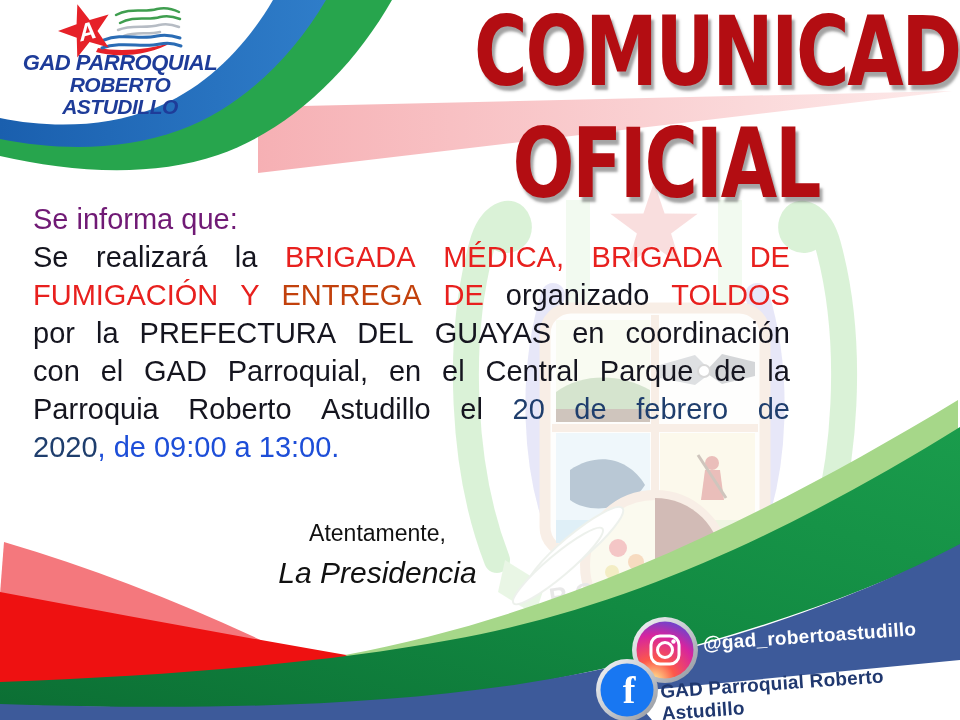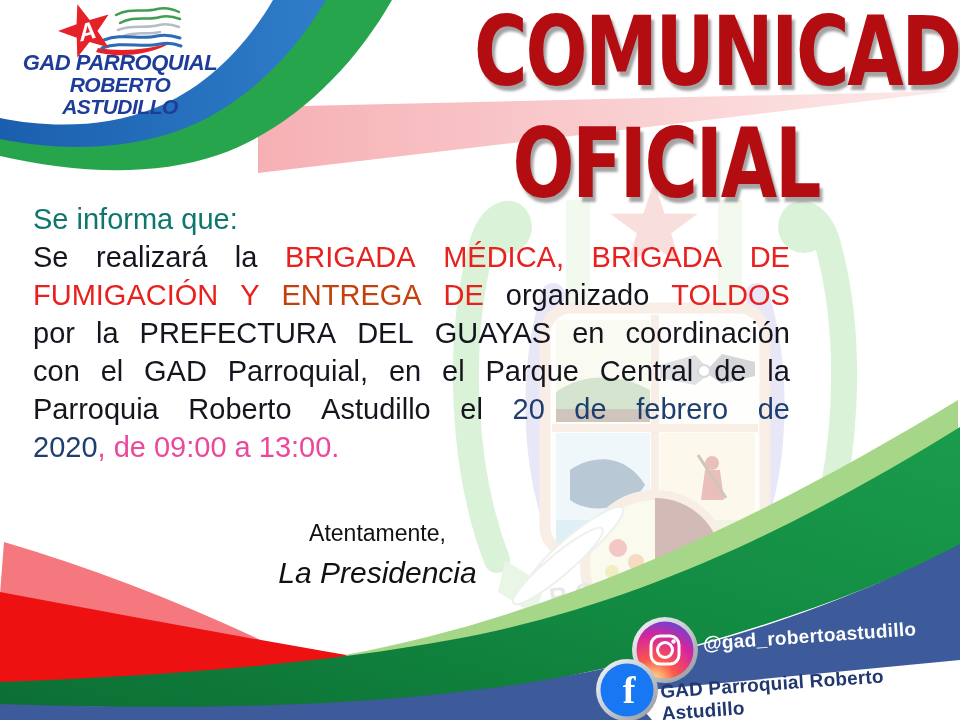--- a/index.html
+++ b/index.html
@@ -156,21 +156,21 @@
     <div class="l1">GAD PARROQUIAL</div>
     <div class="l2">ROBERTO ASTUDILLO</div>
   </div>
 
   <div class="headline">
     <div><span class="hl">COMUNICADO</span></div>
     <div><span class="hl">OFICIAL</span></div>
   </div>
 
   <div class="body-text">
-      <div class="body-line"><span style="white-space: pre; color: #0f766e;">Se informa que:</span></div>
+      <div class="body-line"><span style="white-space: pre; color: #701a75;">Se informa que:</span></div>
       <div class="body-line justify">
         <span style="color: rgb(21, 21, 31);">Se</span>
         <span style="color: rgb(21, 21, 31);">realizará</span>
         <span style="color: rgb(21, 21, 31);">la</span>
         <span style="color: rgb(232, 32, 30);">BRIGADA</span>
         <span style="color: rgb(232, 32, 30);">MÉDICA,</span>
         <span style="color: rgb(232, 32, 30);">BRIGADA</span>
         <span style="color: rgb(232, 32, 30);">DE</span>
       </div>
       <div class="body-line justify">
@@ -190,36 +190,36 @@
         <span style="color: rgb(21, 21, 31);">en</span>
         <span style="color: rgb(21, 21, 31);">coordinación</span>
       </div>
       <div class="body-line justify">
         <span style="color: rgb(21, 21, 31);">con</span>
         <span style="color: rgb(21, 21, 31);">el</span>
         <span style="color: rgb(21, 21, 31);">GAD</span>
         <span style="color: rgb(21, 21, 31);">Parroquial,</span>
         <span style="color: rgb(21, 21, 31);">en</span>
         <span style="color: rgb(21, 21, 31);">el</span>
+        <span style="color: rgb(21, 21, 31);">Central</span>
         <span style="color: rgb(21, 21, 31);">Parque</span>
-        <span style="color: rgb(21, 21, 31);">Central</span>
         <span style="color: rgb(21, 21, 31);">de</span>
         <span style="color: rgb(21, 21, 31);">la</span>
       </div>
       <div class="body-line justify">
         <span style="color: rgb(21, 21, 31);">Parroquia</span>
         <span style="color: rgb(21, 21, 31);">Roberto</span>
         <span style="color: rgb(21, 21, 31);">Astudillo</span>
         <span style="color: rgb(21, 21, 31);">el</span>
         <span style="color: rgb(31, 62, 109);">20</span>
         <span style="color: rgb(31, 62, 109);">de</span>
         <span style="color: rgb(31, 62, 109);">febrero</span>
         <span style="color: rgb(31, 62, 109);">de</span>
       </div>
-      <div class="body-line"><span style="white-space: pre; color: rgb(31, 62, 109);">2020</span><span style="white-space: pre; color: #ec4899;">, de 09:00 a 13:00.</span></div>
+      <div class="body-line"><span style="white-space: pre; color: rgb(31, 62, 109);">2020</span><span style="white-space: pre; color: #1d4ed8;">, de 09:00 a 13:00.</span></div>
     </div>
 
   <div class="signature">
     <div class="closing">Atentamente,</div>
     <div class="signer">La Presidencia</div>
   </div>
 
   <div class="ig-handle">@gad_robertoastudillo</div>
   <div class="fb-name">GAD Parroquial Roberto Astudillo</div>
 

